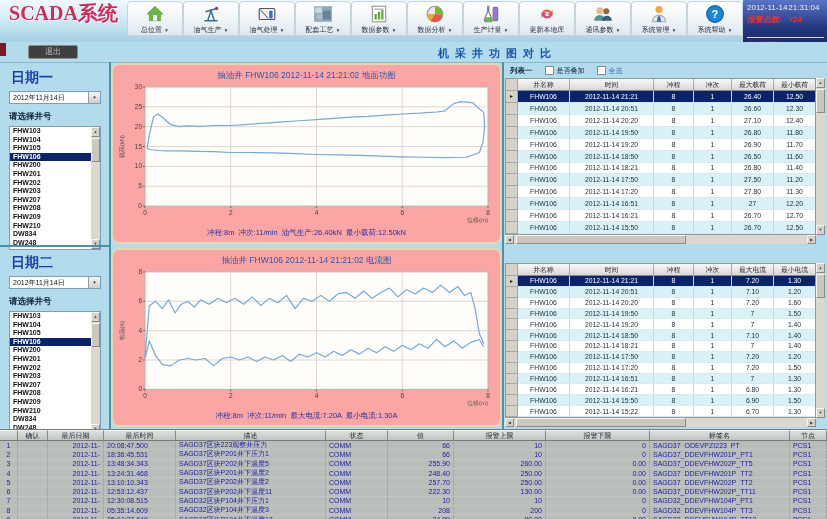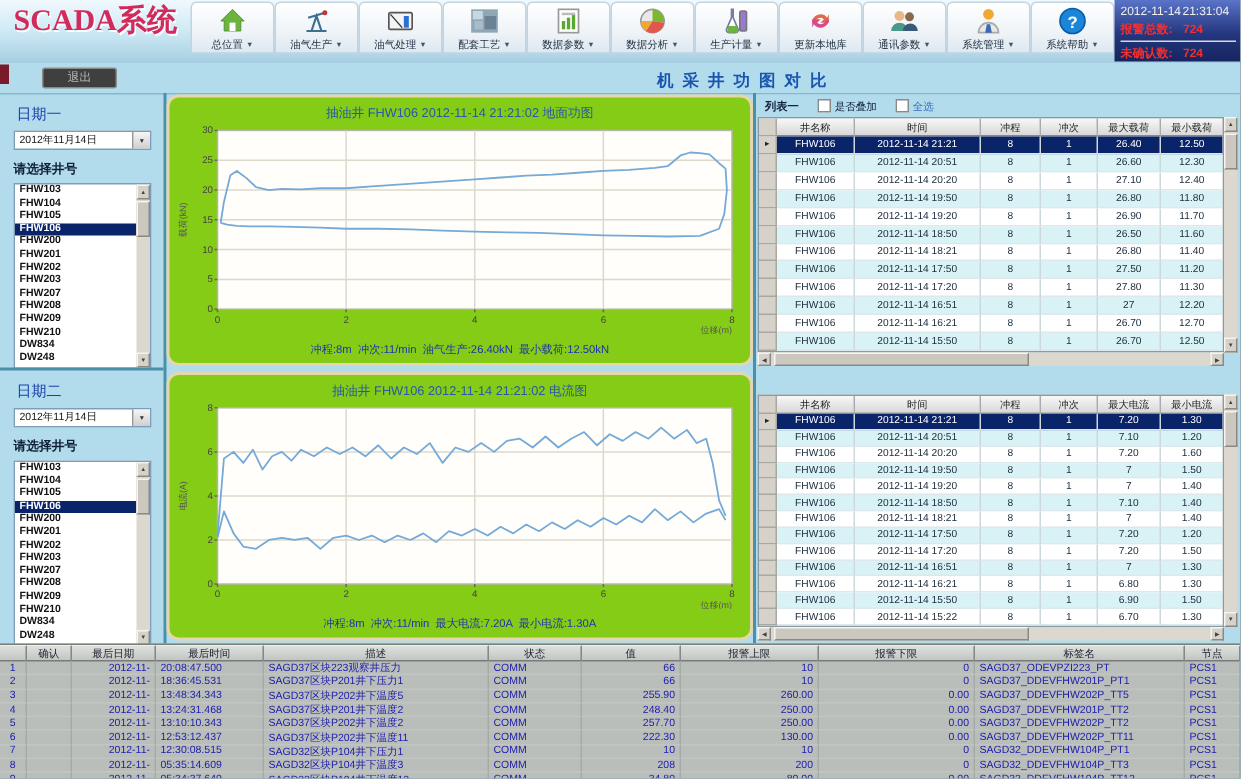--- a/index.html
+++ b/index.html
@@ -19,34 +19,34 @@
   .ticon svg{width:20px;height:20px;}
   .trow{display:flex;align-items:center;gap:2px;margin-top:1px;}
   .tlabel{font-size:7px;color:#223344;white-space:nowrap;}
   .tarrow{font-size:5px;color:#445566;}
   .statusbox{width:84px;box-sizing:border-box;padding:3px 3px 0 4px;
     background:linear-gradient(180deg,#5a74c8,#24367e 55%,#16255f);}
   .dt{font-size:8px;color:#efefef;white-space:nowrap;letter-spacing:0px;}
   .dt span+span{margin-left:1px;}
   .alarm-row{font-size:8px;font-weight:bold;color:#f23030;white-space:nowrap;margin-top:2px;}
   .alarm-row span+span{margin-left:7px;}
-  .alarm-row.first{border-bottom:1px solid #d8d8d8;padding-bottom:2px;}
+  .alarm-row.first{border-bottom:1px solid #d8d8d8;padding-bottom:12px;font-style:italic;}
   
   .subbar{position:absolute;left:0;top:42px;width:827px;height:20px;background:#b2dcec;border-bottom:1px solid #86b8cc;}
   .accent{position:absolute;left:0;top:43px;width:6px;height:13px;background:#7a1a2a;}
   .exit-btn{position:absolute;left:28px;top:45px;width:50px;height:14px;cursor:pointer;
     background:#3f3f3f;border:1px solid #8a8a8a;border-radius:2px;color:#b9b9b9;font-size:8px;line-height:12px;text-align:center;padding:0;}
   .page-title{position:absolute;left:438px;top:46px;font-size:11px;font-weight:bold;color:#1a55b0;
     letter-spacing:6px;white-space:nowrap;}
   
   .date-panel{position:absolute;left:1px;width:107px;height:180px;}
   #dp1{top:64px;} #dp2{top:249px;}
   .leftdiv{position:absolute;left:0;top:245px;width:109px;height:2px;background:#4a90a8;}
   .vline{position:absolute;top:62px;width:2px;height:367px;background:#4a90a8;}
-  .dp-title{font-size:10px;font-weight:normal;color:#1b3faa;margin:5px 0 4px 10px;}
+  .dp-title{font-size:14px;font-weight:bold;color:#1b3faa;margin:5px 0 4px 10px;}
   .dp-select{position:relative;margin-left:8px;width:92px;height:13px;background:#fff;border:1px solid #7f9db9;
     font-size:7px;line-height:11px;padding-left:3px;box-sizing:border-box;cursor:pointer;color:#111;}
   .dd-btn{position:absolute;right:0;top:0;width:11px;height:11px;background:linear-gradient(#f6f6f6,#cfcfcf);
     border-left:1px solid #999;font-size:4.5px;text-align:center;line-height:11px;color:#333;cursor:pointer;}
   .dp-sub{font-size:8.5px;font-weight:bold;color:#0f2035;margin:7px 0 3px 8px;}
   .well-list{position:relative;margin-left:8px;width:92px;height:124px;background:#fff;border:1px solid #7f9db9;
     box-sizing:border-box;overflow:hidden;}
   .wl-items{position:absolute;left:0;top:0;right:9px;bottom:0;}
   .wl-item{height:8.6px;font-size:7px;font-weight:bold;color:#111;line-height:8.8px;padding-left:3px;cursor:pointer;white-space:nowrap;}
   .wl-item.selected{background:#0a246a;color:#fff;}
@@ -55,21 +55,21 @@
   .sb{flex:0 0 9px;background:#d6d2ca;border:1px solid;border-color:#f6f4f0 #8a8a82 #8a8a82 #f6f4f0;
     font-size:4px;color:#444;text-align:center;line-height:8px;box-sizing:border-box;cursor:pointer;}
   .sb-track{flex:1;position:relative;}
   .sb-thumb{position:absolute;left:0;top:1px;width:100%;height:24px;background:#ccc8c0;
     border:1px solid;border-color:#f6f4f0 #8a8a82 #8a8a82 #f6f4f0;box-sizing:border-box;}
   .hscroll{position:absolute;left:1px;right:10px;bottom:0;height:9px;background:#dcd8d0;display:flex;}
   .hs-track{flex:1;position:relative;}
   .hs-thumb{position:absolute;top:0;bottom:0;left:2px;width:58%;background:#ccc8c0;
     border:1px solid;border-color:#f6f4f0 #8a8a82 #8a8a82 #f6f4f0;box-sizing:border-box;}
   
-  .chart-card{position:absolute;left:111px;width:391px;background:#84cc16;border:2px solid #e6d6ae;border-radius:8px;box-sizing:border-box;}
+  .chart-card{position:absolute;left:111px;width:391px;background:#fca5a5;border:2px solid #e6d6ae;border-radius:8px;box-sizing:border-box;}
   #cc1{top:63px;height:181px;} #cc2{top:248px;height:179px;}
   .chart-title{text-align:center;font-size:8.5px;color:#2a57a8;margin-top:5px;white-space:nowrap;}
   .chart-plot{position:absolute;left:4px;right:4px;top:17px;bottom:19px;}
   .chart-plot svg{width:100%;height:100%;}
   .chart-footer{position:absolute;left:0;right:0;bottom:4px;text-align:center;font-size:7.5px;color:#2233aa;white-space:pre;}
   
   .grid-card{position:absolute;left:504px;width:322px;background:#b2dcec;box-sizing:border-box;}
   #gc1{top:63px;height:181px;} #gc2{top:248px;height:179px;}
   .gc-head{height:15px;display:flex;align-items:center;gap:12px;padding-left:6px;}
   .gc-label{font-size:7.5px;font-weight:bold;color:#13233f;}

